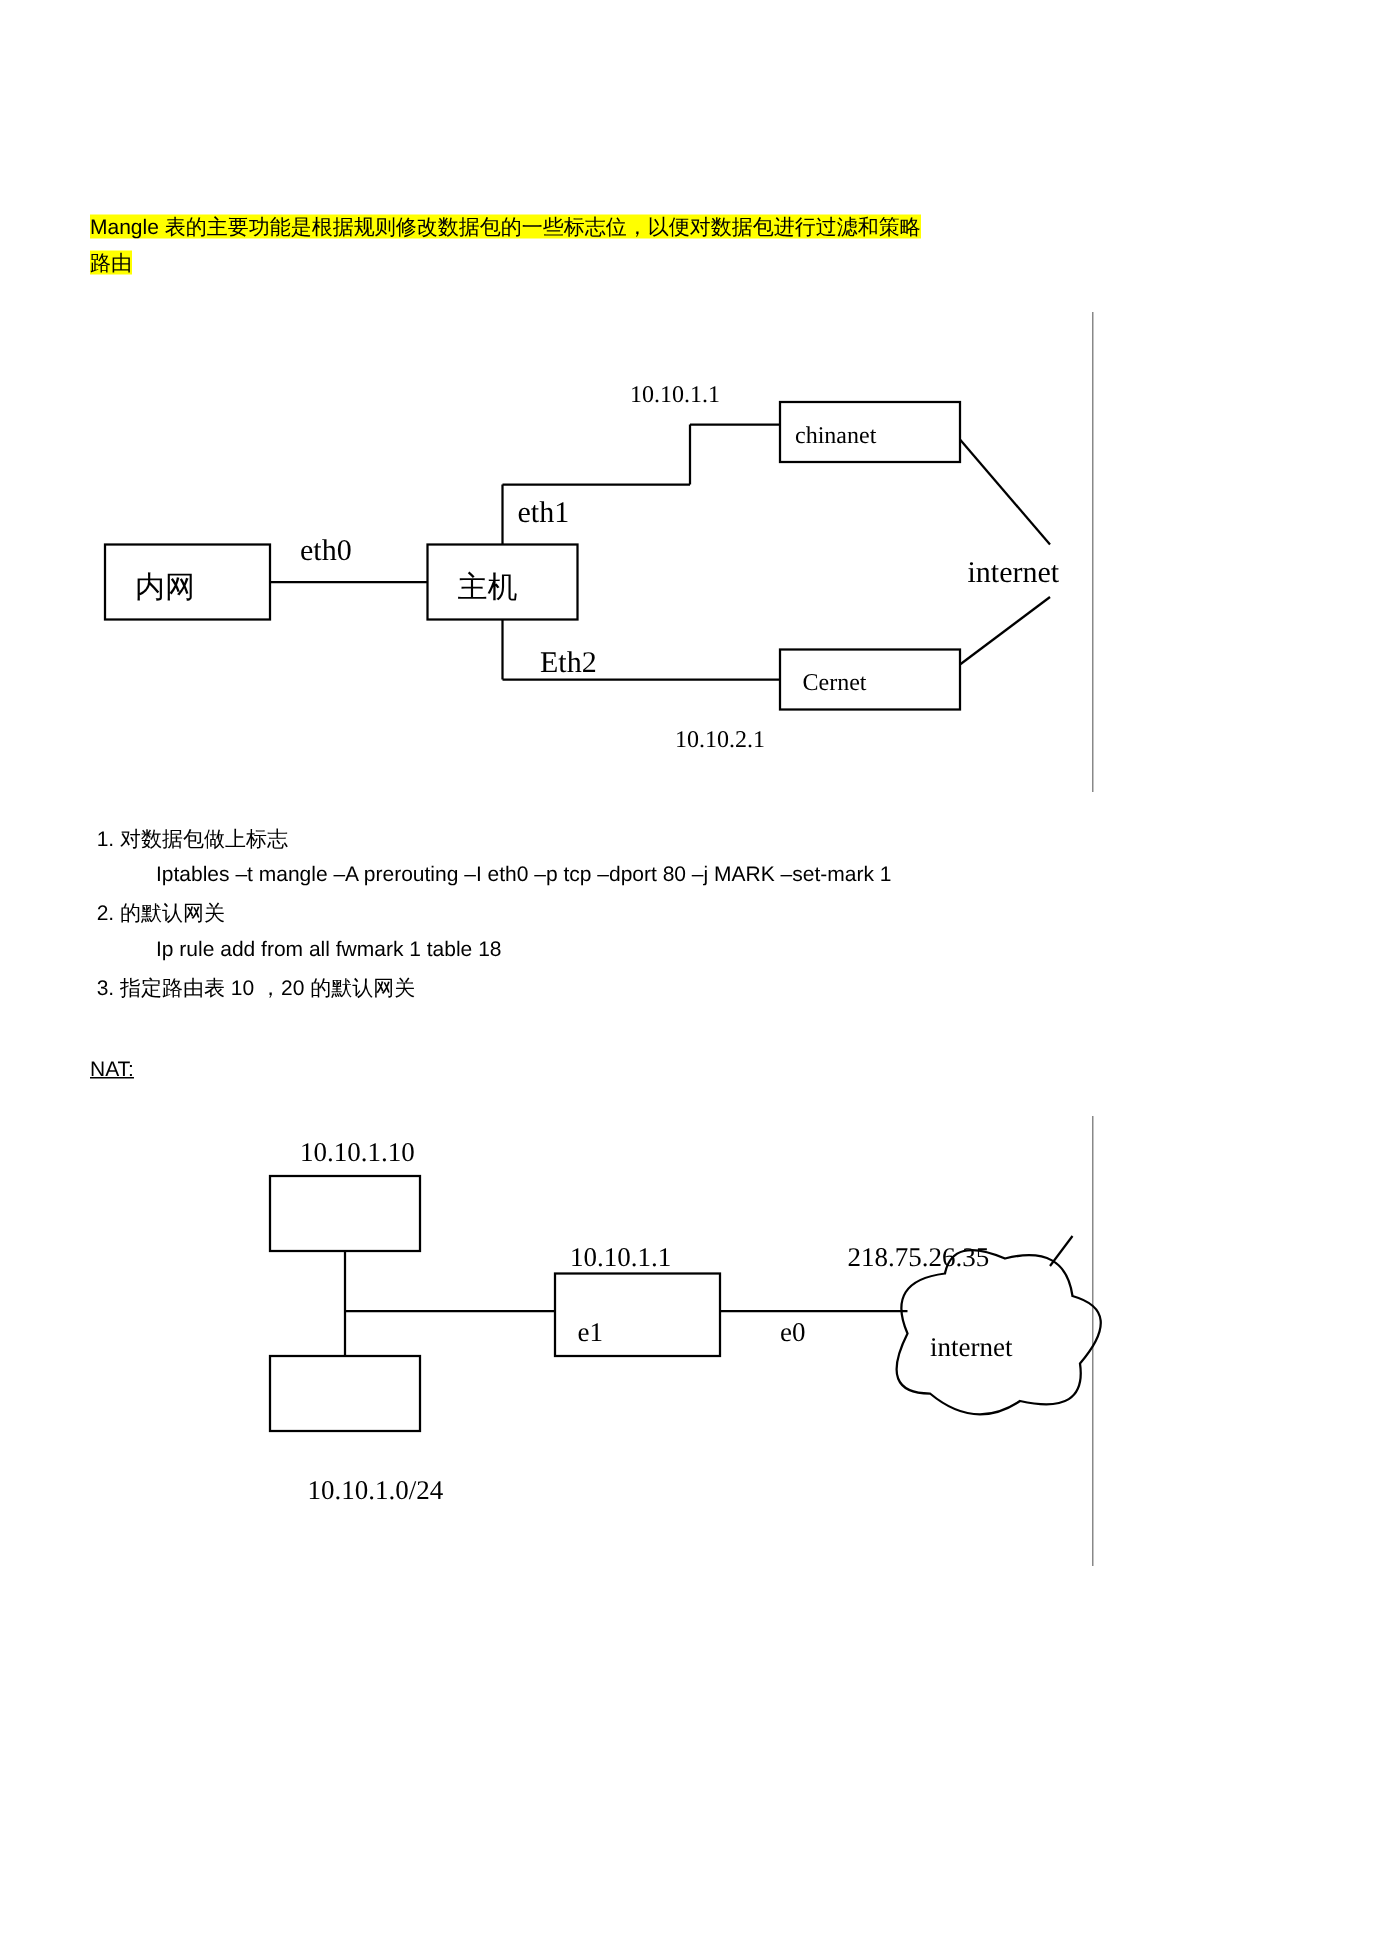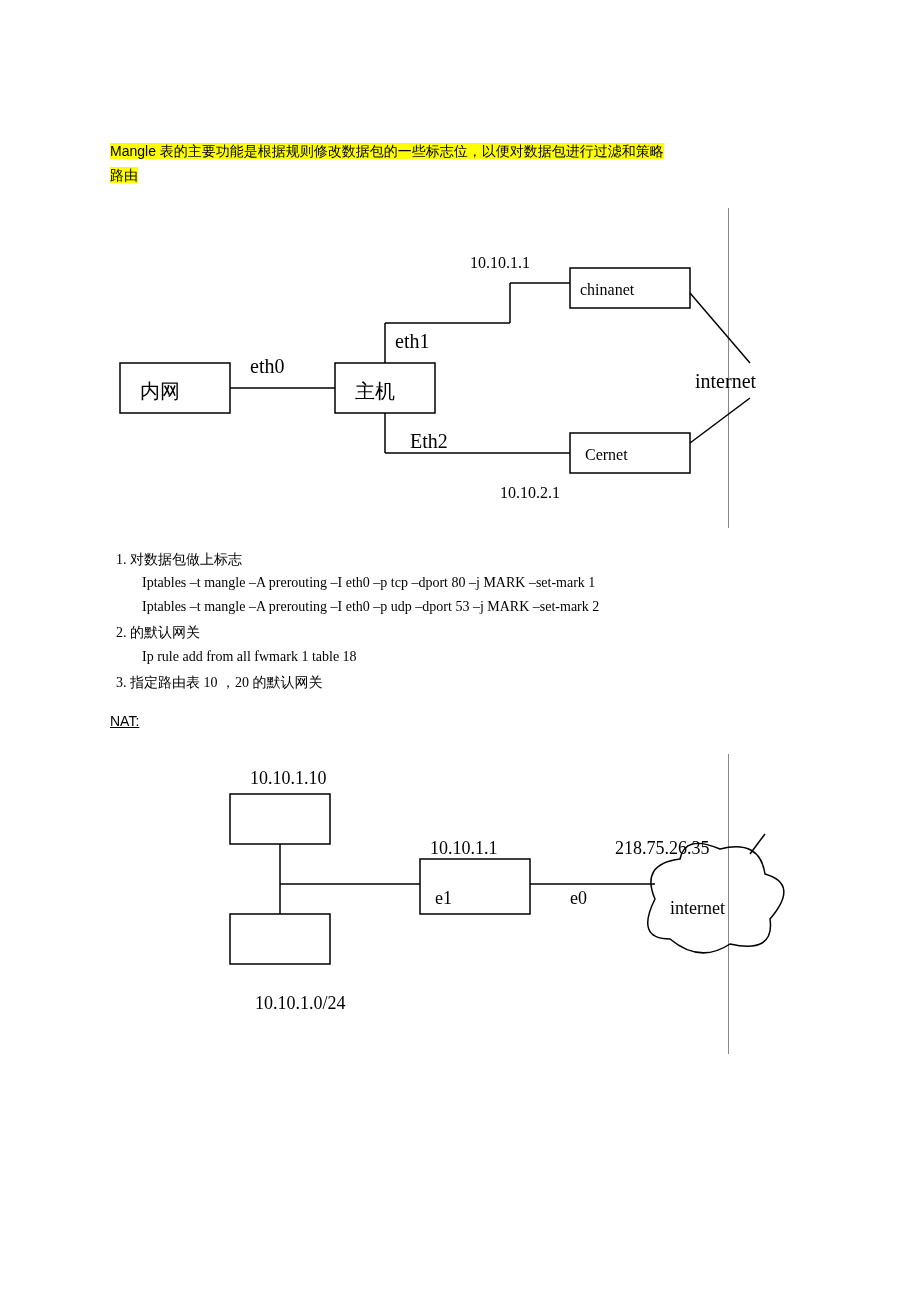--- a/index.html
+++ b/index.html
@@ -5,21 +5,21 @@
   body {
     margin: 0;
     padding: 0;
     background: #fff;
     font-family: "SimSun", "Microsoft YaHei", Arial, sans-serif;
     font-size: 14px;
     color: #000;
     width: 920px;
   }
   .page {
-    padding: 140px 100px 40px 110px;
+    padding: 140px 100px 40px 60px;
     box-sizing: border-box;
     width: 829px;
   }
   .highlight {
     background: #ffff00;
     line-height: 1.6;
   }
   .para {
     line-height: 1.7;
     margin: 0 0 4px 0;
@@ -29,32 +29,31 @@
     margin: 20px 0 20px 0;
     border-right: 1px solid #888;
   }
   .diagram {
     display: block;
     margin: 0 auto;
   }
   .list {
     padding-left: 20px;
     margin: 0;
-    font-family: Liberation Serif, serif;
   }
   .list li {
     margin-bottom: 2px;
     line-height: 1.7;
   }
   .list .cmd {
-    margin-left: 12px;
+    margin-left: 24px;
     line-height: 1.7;
   }
   .nat-label {
-    margin-top: 16px;
+    margin-top: 30px;
     margin-bottom: 8px;
     text-decoration: underline;
   }
 </style>
 </head>
 <body>
 
 <div class="page">
 
   <p class="para">
@@ -107,21 +106,20 @@
       <line x1="580" y1="85" x2="640" y2="155" stroke="#000" stroke-width="1.5"></line>
       <line x1="580" y1="235" x2="640" y2="190" stroke="#000" stroke-width="1.5"></line>
     </svg>
   </div>
 
 
   <ol class="list">
     <li>
       <span>对数据包做上标志</span>
       <div class="cmd">Iptables –t mangle –A prerouting –I eth0 –p tcp –dport 80 –j MARK –set-mark 1</div>
-      <div class="cmd">Iptables –t mangle –A prerouting –I eth0 –p udp –dport 53 –j MARK –set-mark 2</div>
     </li>
     <li>
       <span>的默认网关</span>
       <div class="cmd">Ip rule add from all fwmark 1 table 18</div>
     </li>
     <li>
       <span>指定路由表 10 ，20 的默认网关</span>
     </li>
   </ol>
 

